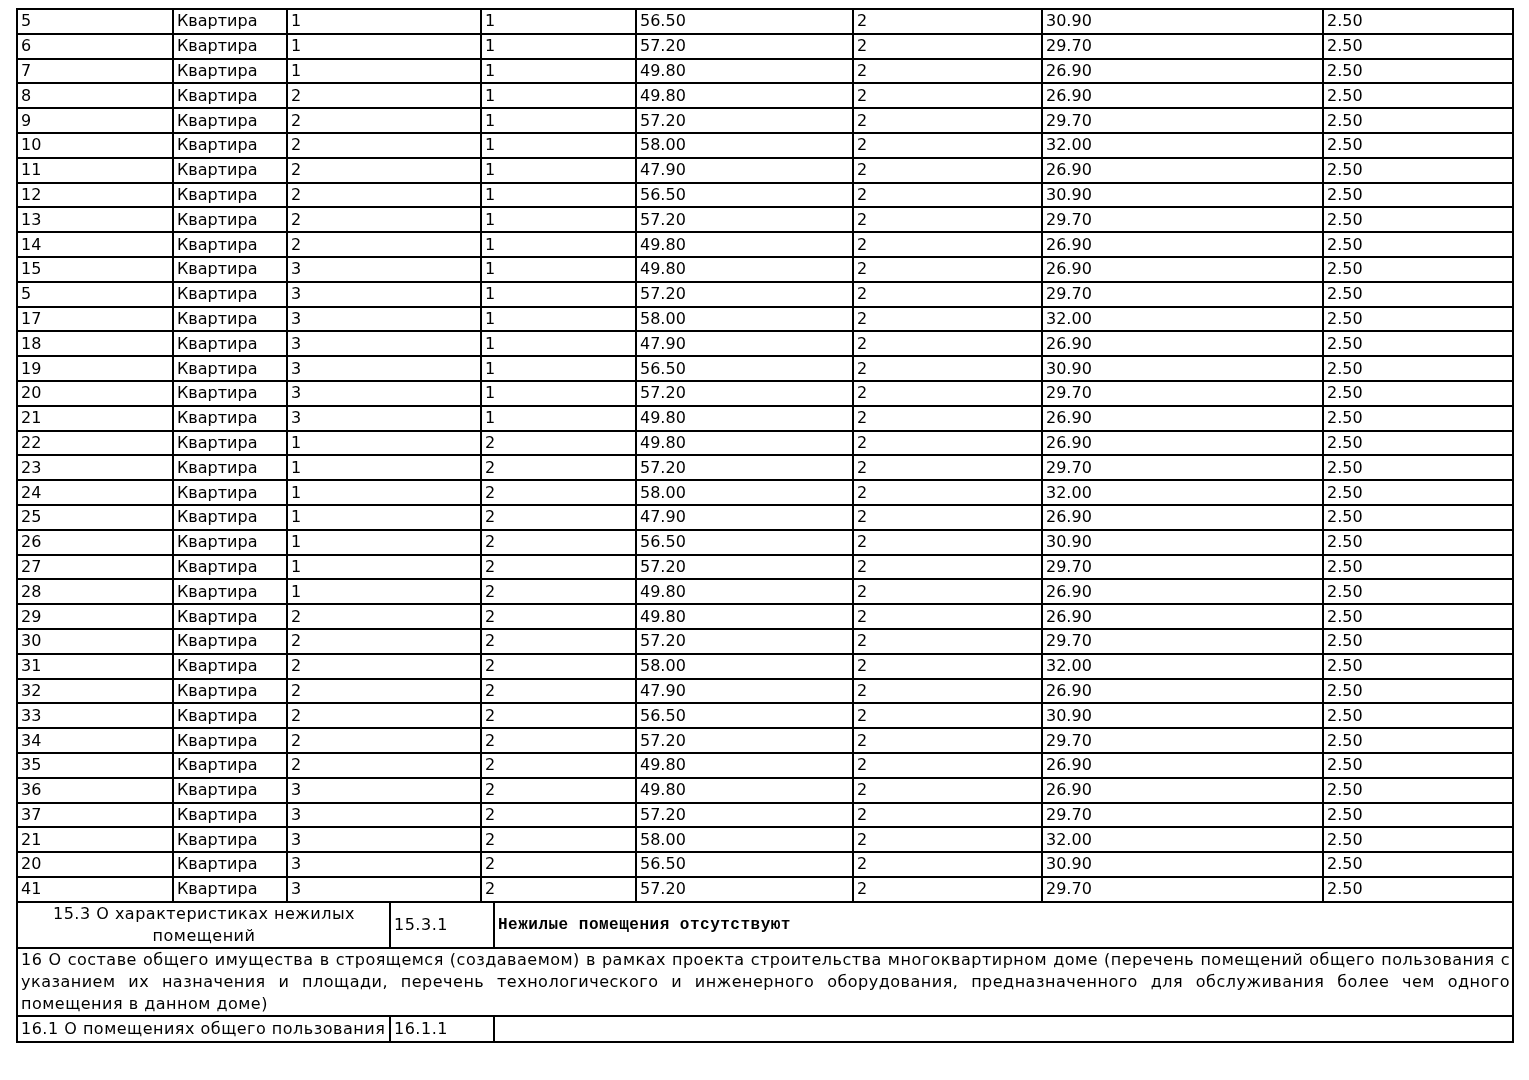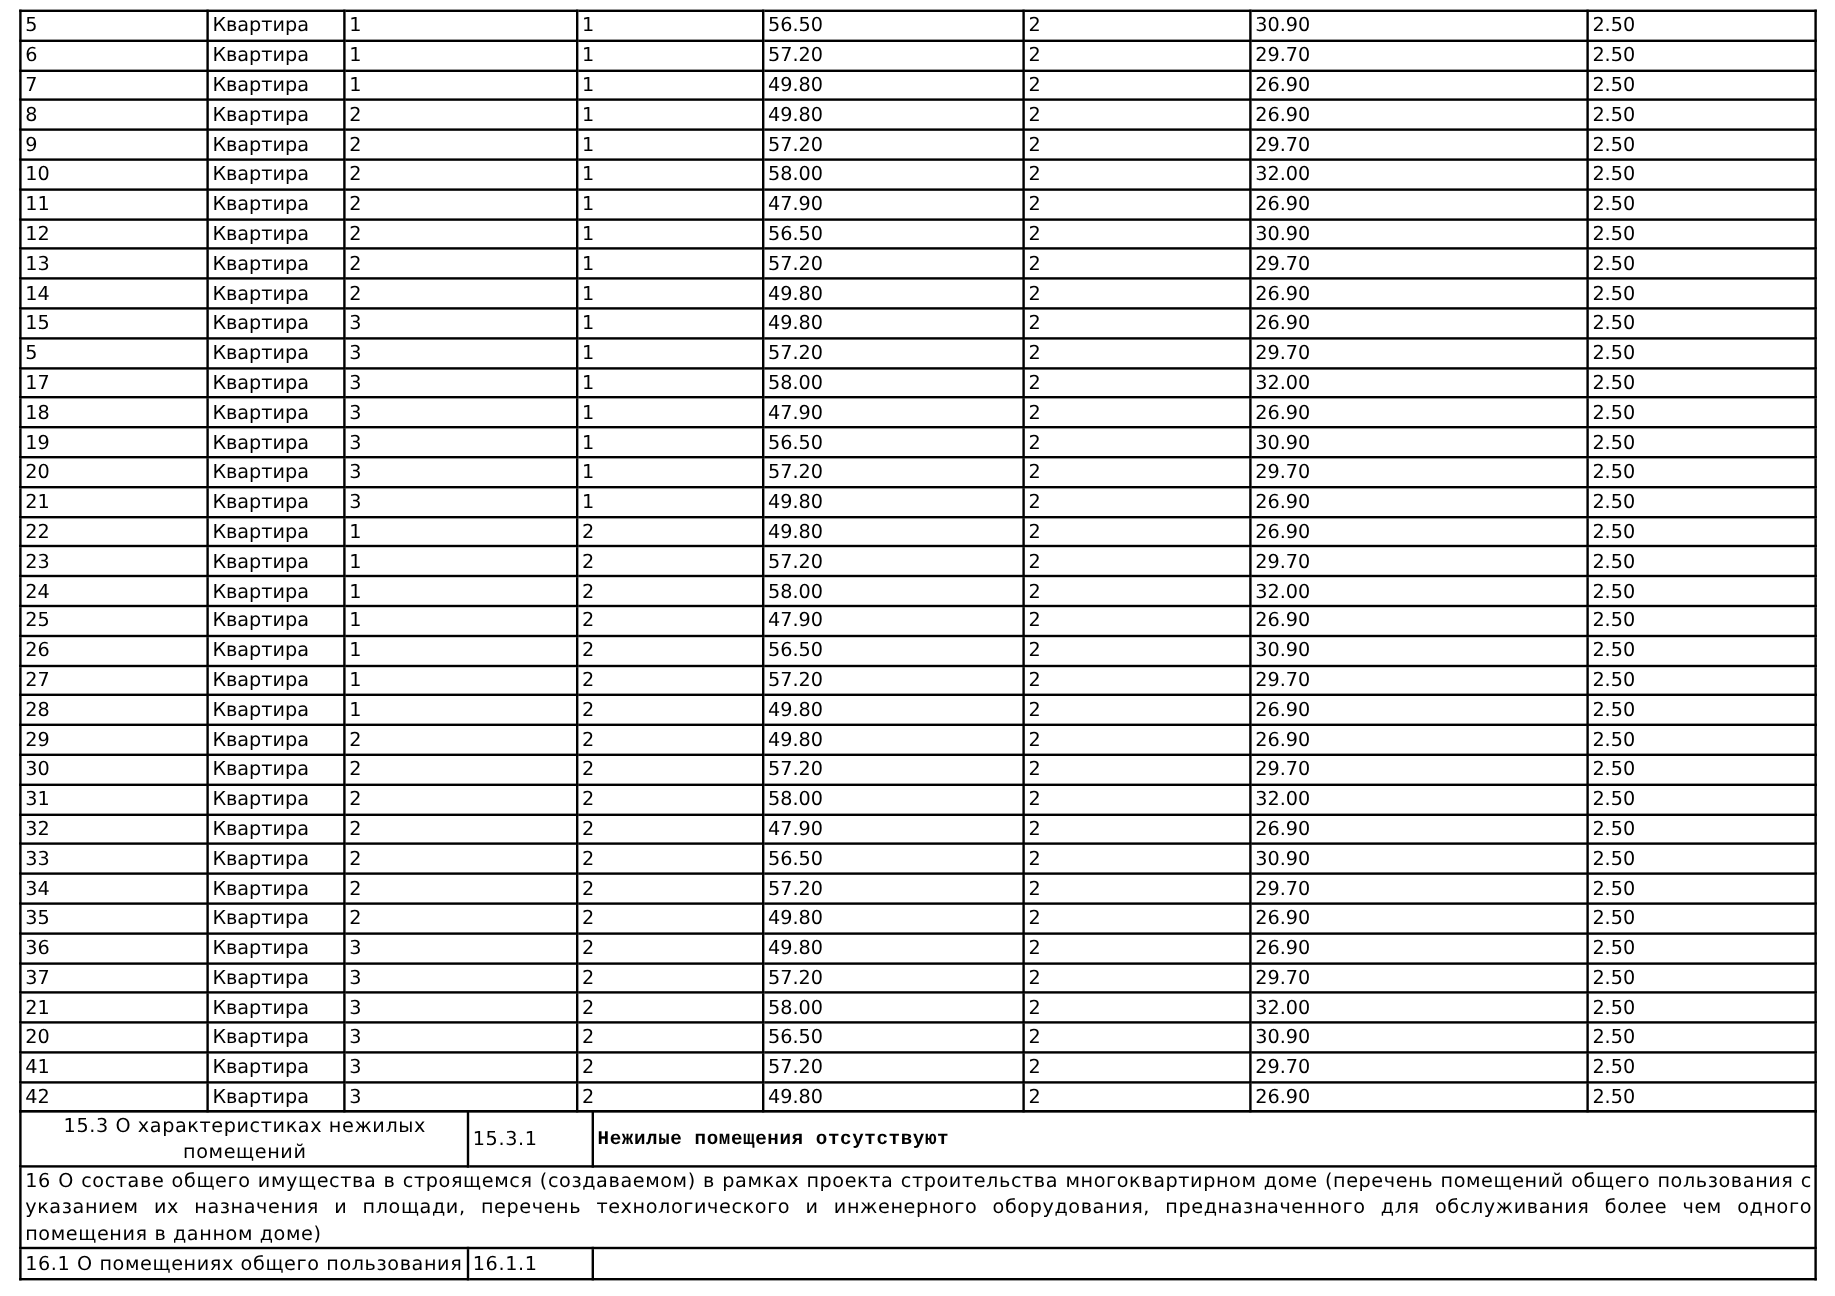--- a/index.html
+++ b/index.html
@@ -439,30 +439,20 @@
           <td>2.50</td>
         </tr>
         <tr>
           <td>41</td>
           <td>Квартира</td>
           <td>3</td>
           <td>2</td>
           <td>57.20</td>
           <td>2</td>
           <td>29.70</td>
-          <td>2.50</td>
-        </tr>
-        <tr>
-          <td>42</td>
-          <td>Квартира</td>
-          <td>3</td>
-          <td>2</td>
-          <td>49.80</td>
-          <td>2</td>
-          <td>26.90</td>
           <td>2.50</td>
         </tr>
       </tbody>
   </table>
 
   <table class="t bottom">
     <colgroup>
       <col style="width:373px">
       <col style="width:104px">
       <col style="width:1019px">

